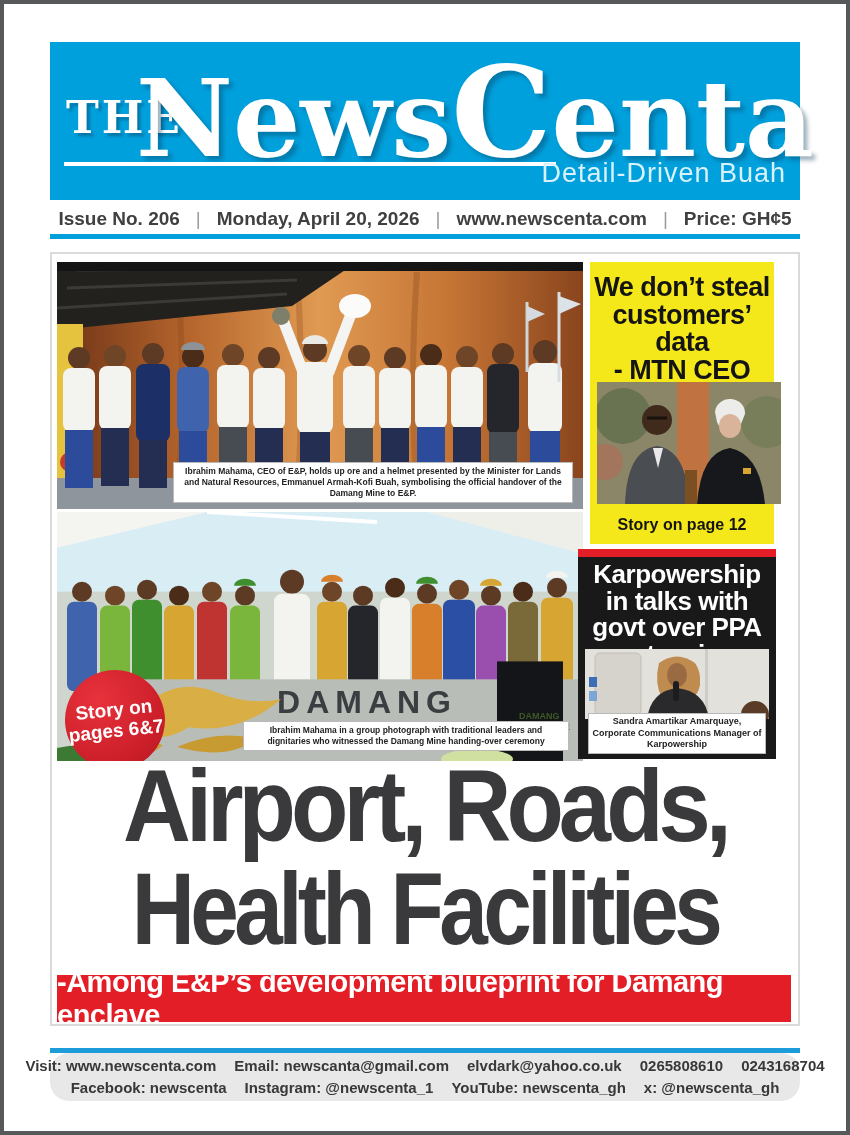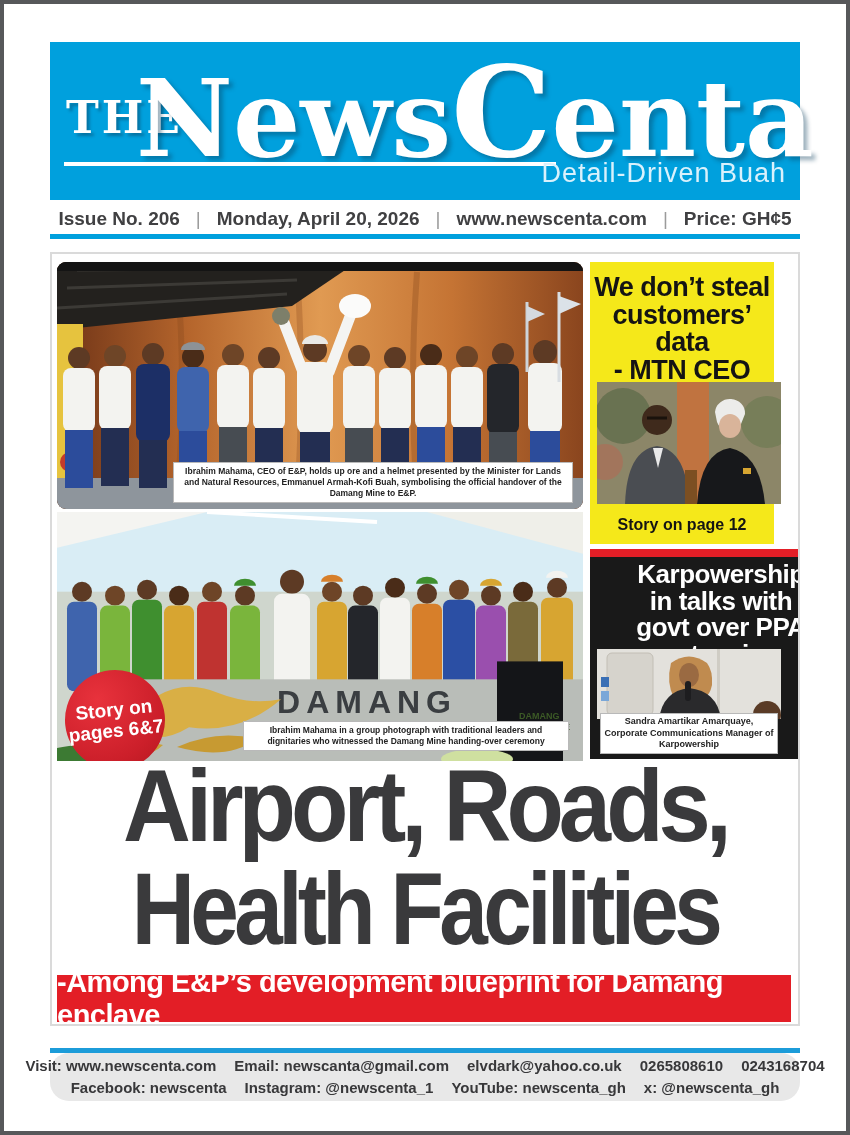--- a/index.html
+++ b/index.html
@@ -30,21 +30,21 @@
   }
   .issue-bar .sep{color:#9b9b9b;font-weight:normal;margin:0 16px;}
   .blue-rule{position:absolute;left:46px;top:230px;width:750px;height:5px;background:#00A0DD;}
   
   .body-frame{
     position:absolute;left:46px;top:248px;width:750px;height:774px;border:2px solid #DADADA;
     box-sizing:border-box;overflow:hidden;background:#fff;
   }
   .photo{position:absolute;overflow:hidden;background:#888;}
   .ph-svg{position:absolute;left:0;top:0;width:100%;height:100%;display:block;}
-  .photo1{left:5px;top:8px;width:526px;height:247px;border-radius:9px;}
+  .photo1{left:5px;top:8px;width:526px;height:247px;}
   .photo2{left:5px;top:258px;width:526px;height:249px;}
   .photo-cap{
     position:absolute;background:#fff;border:1px solid #b9b9b9;color:#222;text-align:center;
     font-weight:bold;line-height:1.3;padding:3px 8px;box-sizing:border-box;z-index:5;
   }
   .cap1{left:116px;bottom:6px;width:400px;font-size:8.5px;}
   .cap2{left:186px;bottom:10px;width:326px;font-size:8.5px;}
   
   .badge{
     position:absolute;left:8px;top:158px;width:100px;height:100px;border-radius:50%;
@@ -52,21 +52,21 @@
     color:#fff;font-weight:bold;font-size:19px;line-height:1.12;display:flex;flex-direction:column;
     justify-content:center;align-items:center;transform:rotate(-6deg);z-index:6;text-align:center;
   }
   
   .mtn-box{position:absolute;left:538px;top:8px;width:184px;height:282px;background:#F5E81A;}
   .mtn-head{margin-top:12px;text-align:center;font-weight:bold;font-size:27px;line-height:1.02;
     color:#141414;letter-spacing:-0.5px;}
   .mtn-photo{position:absolute;left:7px;top:120px;width:184px;height:122px;overflow:hidden;}
   .story-line{position:absolute;left:0;width:100%;text-align:center;font-weight:bold;font-size:16px;}
   .mtn-story{bottom:10px;color:#141414;}
-  .kar-box{position:absolute;left:538px;top:295px;width:198px;height:210px;background:#191919;padding-left:32px;}
+  .kar-box{position:absolute;left:526px;top:295px;width:198px;height:210px;background:#191919;}
   .kar-redbar{position:absolute;left:0;top:0;width:100%;height:8px;background:#E31E26;}
   .kar-head{margin-top:12px;text-align:center;font-weight:bold;font-size:26px;line-height:1.02;
     color:#fff;letter-spacing:-0.5px;}
   .kar-photo{position:absolute;left:7px;top:100px;width:184px;height:70px;overflow:hidden;}
   .kar-cap{left:10px;top:164px;width:178px;font-size:9px;padding:2px 3px;}
   .kar-story{bottom:5px;color:#fff;font-size:15px;}
   
   .hl{
     position:absolute;left:0;width:746px;text-align:center;white-space:nowrap;
     font-weight:bold;color:#3A3A3C;letter-spacing:-5px;line-height:1;font-size:94px;

